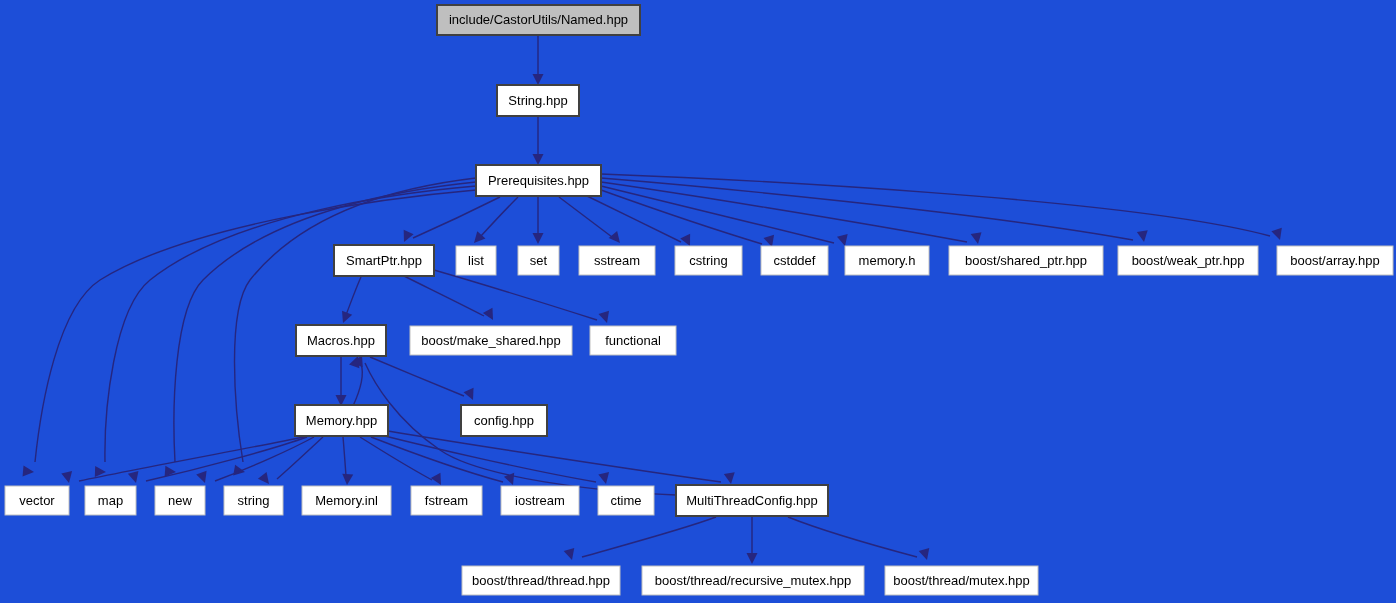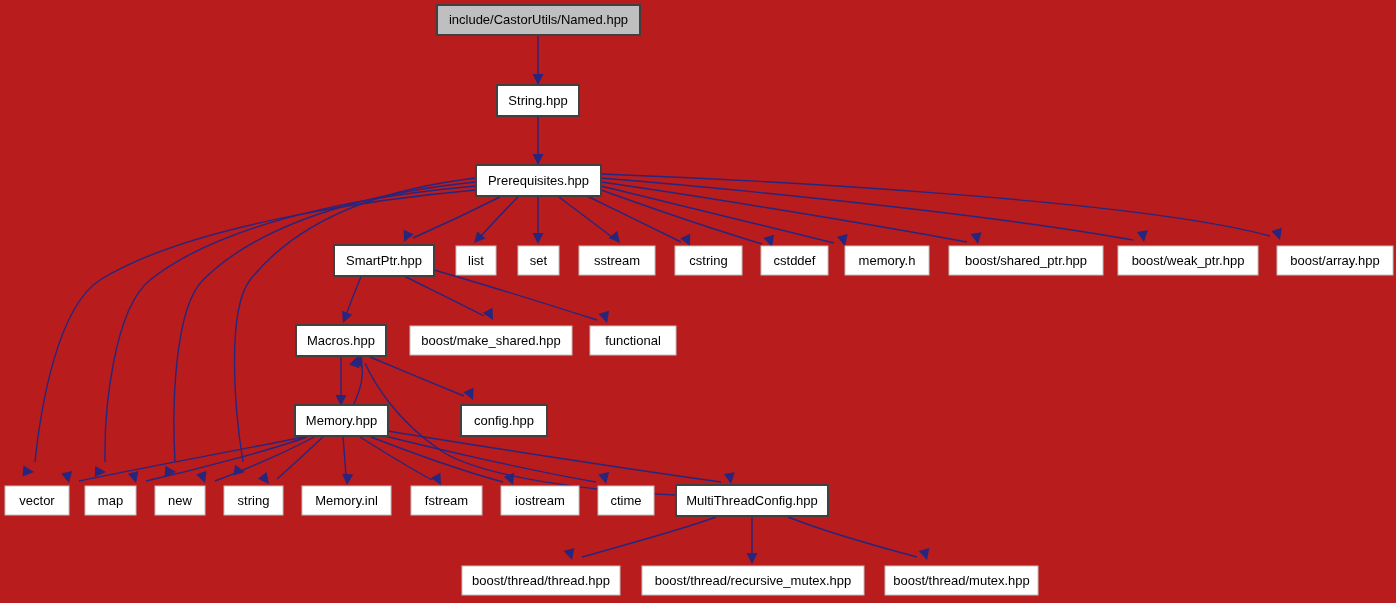--- a/index.html
+++ b/index.html
@@ -9,21 +9,21 @@
     background: #ffffff;
   }
   body {
     font-family: "Liberation Sans", "DejaVu Sans", sans-serif;
   }
   #graph-wrap {
     position: relative;
     width: 1396px;
     height: 603px;
     overflow: hidden;
-    background: #b91c1c;
+    background: #1d4ed8;
   }
   svg#dep-graph {
     display: block;
     width: 1396px;
     height: 603px;
   }
   .node-box {
     fill: #ffffff;
     stroke: #c0c0c0;
     stroke-width: 1;

